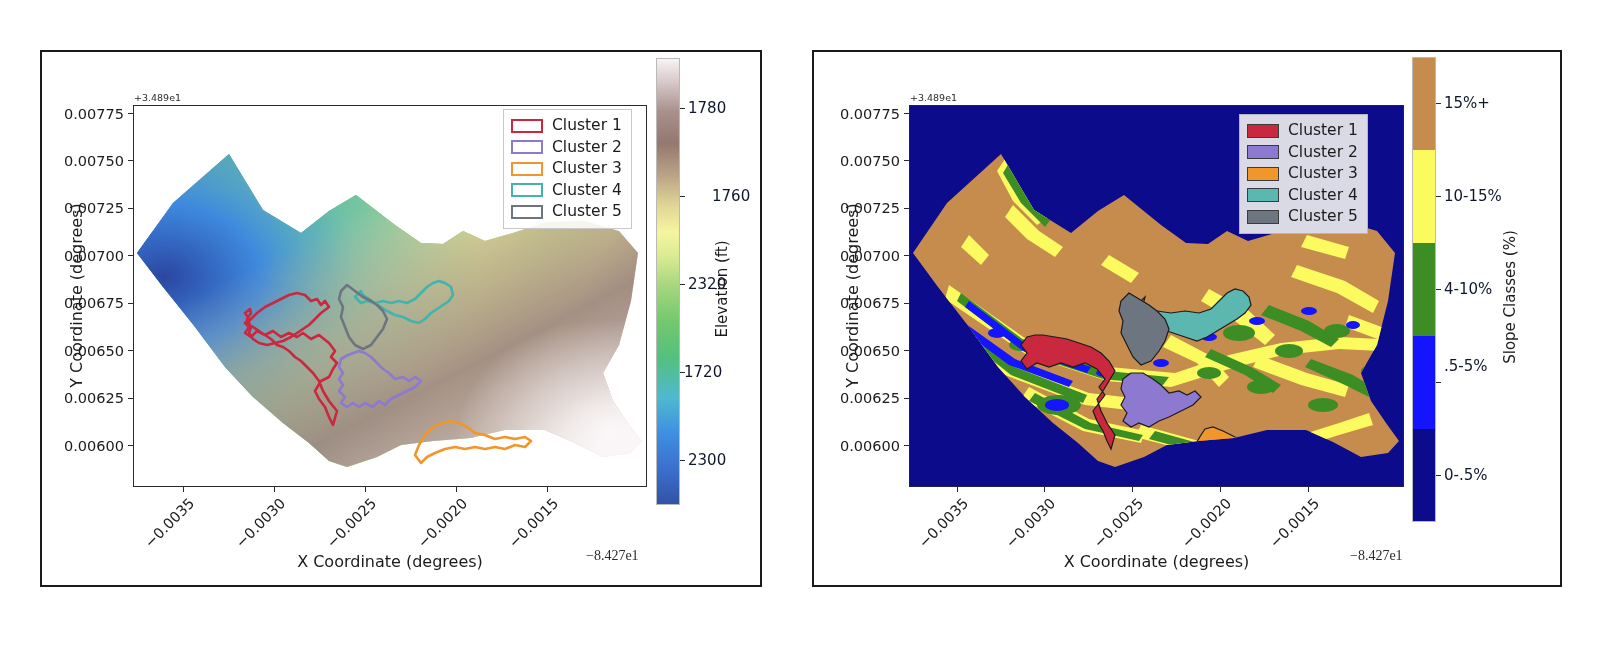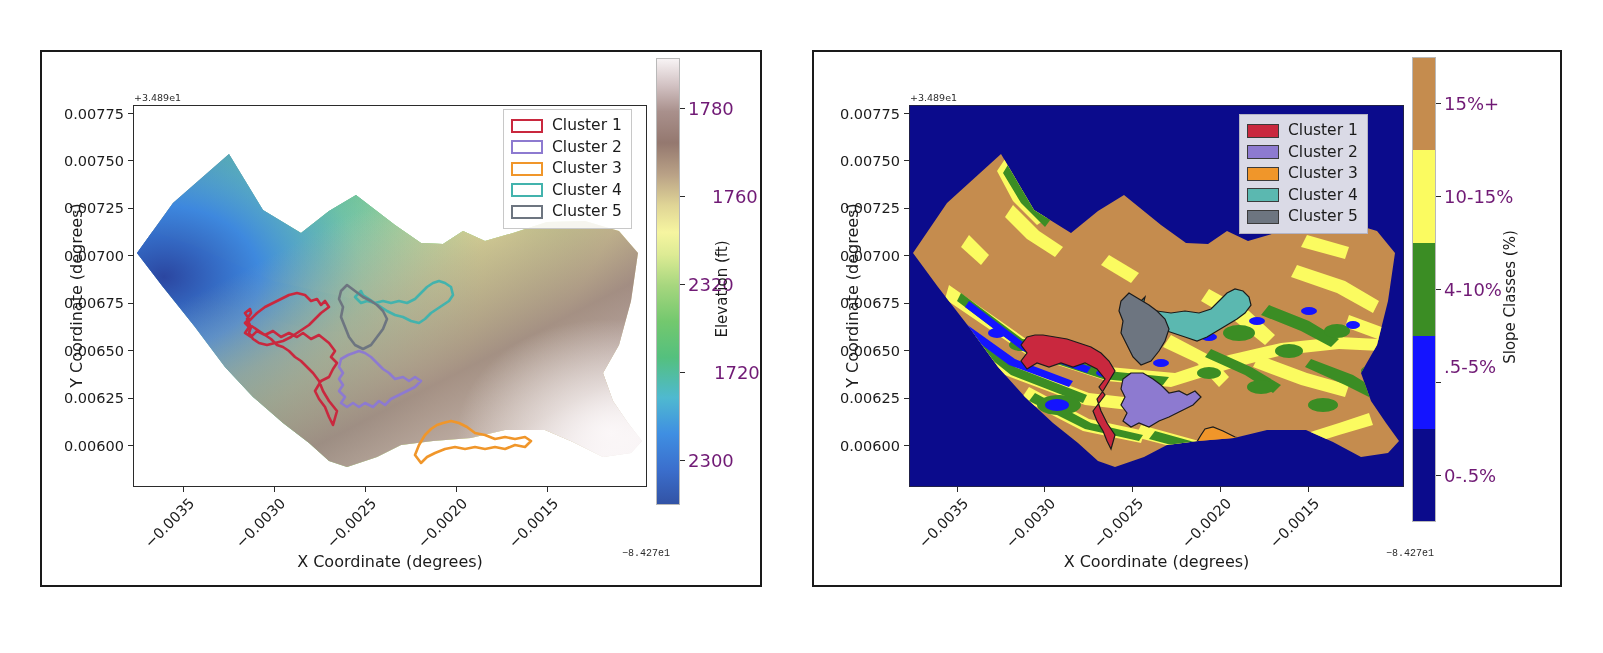--- a/index.html
+++ b/index.html
@@ -9,39 +9,39 @@
   #figure-left{left:40px;top:50px;width:722px;height:537px;}
   #figure-right{left:812px;top:50px;width:750px;height:537px;}
 
   .panel-title{position:absolute;left:0;right:0;text-align:center;font-size:18.5px;color:#1b1b1b;
     font-family:"DejaVu Sans",sans-serif;letter-spacing:.1px;}
 
   .axes{position:absolute;box-sizing:border-box;overflow:hidden;}
   .axes-frame{position:absolute;box-sizing:border-box;border:1.2px solid #2b2b2b;pointer-events:none;}
 
   .offset-y{position:absolute;font-size:9.5px;color:#2b2b2b;font-family:"DejaVu Sans",sans-serif;}
-  .offset-x{position:absolute;font-size:10px;color:#2b2b2b;font-family:Liberation Mono, monospace;margin-left:36px;}
+  .offset-x{position:absolute;font-size:14px;color:#2b2b2b;font-family:Liberation Serif, serif;}
 
   .ytick{position:absolute;right:0;font-size:14.5px;color:#1b1b1b;text-align:right;white-space:nowrap;
     transform:translateY(-50%);}
   .ytickmark{position:absolute;width:5px;height:1.3px;background:#2b2b2b;}
   .xtick{position:absolute;font-size:14.5px;color:#1b1b1b;white-space:nowrap;
     transform:rotate(-45deg);transform-origin:100% 0%;}
   .xtickmark{position:absolute;width:1.3px;height:5px;background:#2b2b2b;}
 
   .axis-label-x{position:absolute;text-align:center;font-size:16px;color:#1b1b1b;}
   .axis-label-y{position:absolute;font-size:16px;color:#1b1b1b;white-space:nowrap;
     transform-origin:50% 50%;transform:rotate(-90deg);}
 
   
   .cbar{position:absolute;box-sizing:border-box;}
   .cbar-box{position:absolute;inset:0;border:1px solid #b9b9b9;box-sizing:border-box;}
   .cbar-label{position:absolute;font-size:15px;color:#1b1b1b;white-space:nowrap;
     transform-origin:50% 50%;transform:rotate(-90deg);}
-  .cb-tick{position:absolute;font-size:18px;color:#701a75;white-space:nowrap;transform:translateY(-50%);}
+  .cb-tick{position:absolute;font-size:15px;color:#0f172a;white-space:nowrap;transform:translateY(-50%);}
   .cb-tickmark{position:absolute;width:5px;height:1.3px;background:#2b2b2b;}
   .cb-band{position:absolute;left:0;right:0;}
 
   
   .legend{position:absolute;box-sizing:border-box;padding:5px 9px 5px 7px;}
   .legend-hollow{background:rgba(255,255,255,.86);border:1px solid #c8c8c8;}
   .legend-filled{background:#dadae6;border:1px solid #b4b4c4;}
   .legend-row{display:flex;align-items:center;height:21.5px;}
   .sw{width:32px;height:14px;box-sizing:border-box;margin-right:9px;flex:0 0 auto;}
   .sw-hollow{background:#ffffff;border:2px solid #000;}
@@ -249,21 +249,21 @@
   </div>
   <div>
     <div class="cb-tickmark" style="left:638px;top:56px;"></div>
     <div class="cb-tickmark" style="left:638px;top:144px;"></div>
     <div class="cb-tickmark" style="left:638px;top:232px;"></div>
     <div class="cb-tickmark" style="left:638px;top:320px;"></div>
     <div class="cb-tickmark" style="left:638px;top:408px;"></div>
     <div class="cb-tick" style="left:646px;top:56px;">1780</div>
     <div class="cb-tick" style="left:646px;top:144px;margin-left:24px;">1760</div>
     <div class="cb-tick" style="left:646px;top:232px;">2320</div>
-    <div class="cb-tick" style="left:672px;top:320px;">1720</div>
+    <div class="cb-tick" style="left:642px;top:320px;">1720</div>
     <div class="cb-tick" style="left:646px;top:408px;">2300</div>
   </div>
   <div class="cbar-label" style="left:595px;top:228px;width:170px;text-align:center;">Elevation (ft)</div>
 </div>
 
 <div class="figure" id="figure-right">
 
 
   <div class="offset-y" style="left:96px;top:40px;">+3.489e1</div>
 

